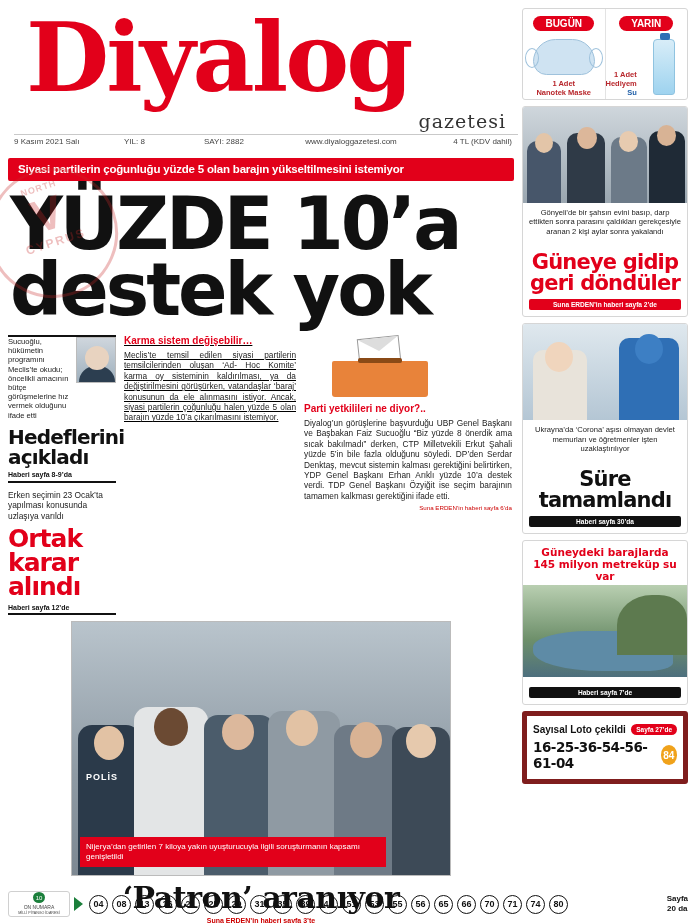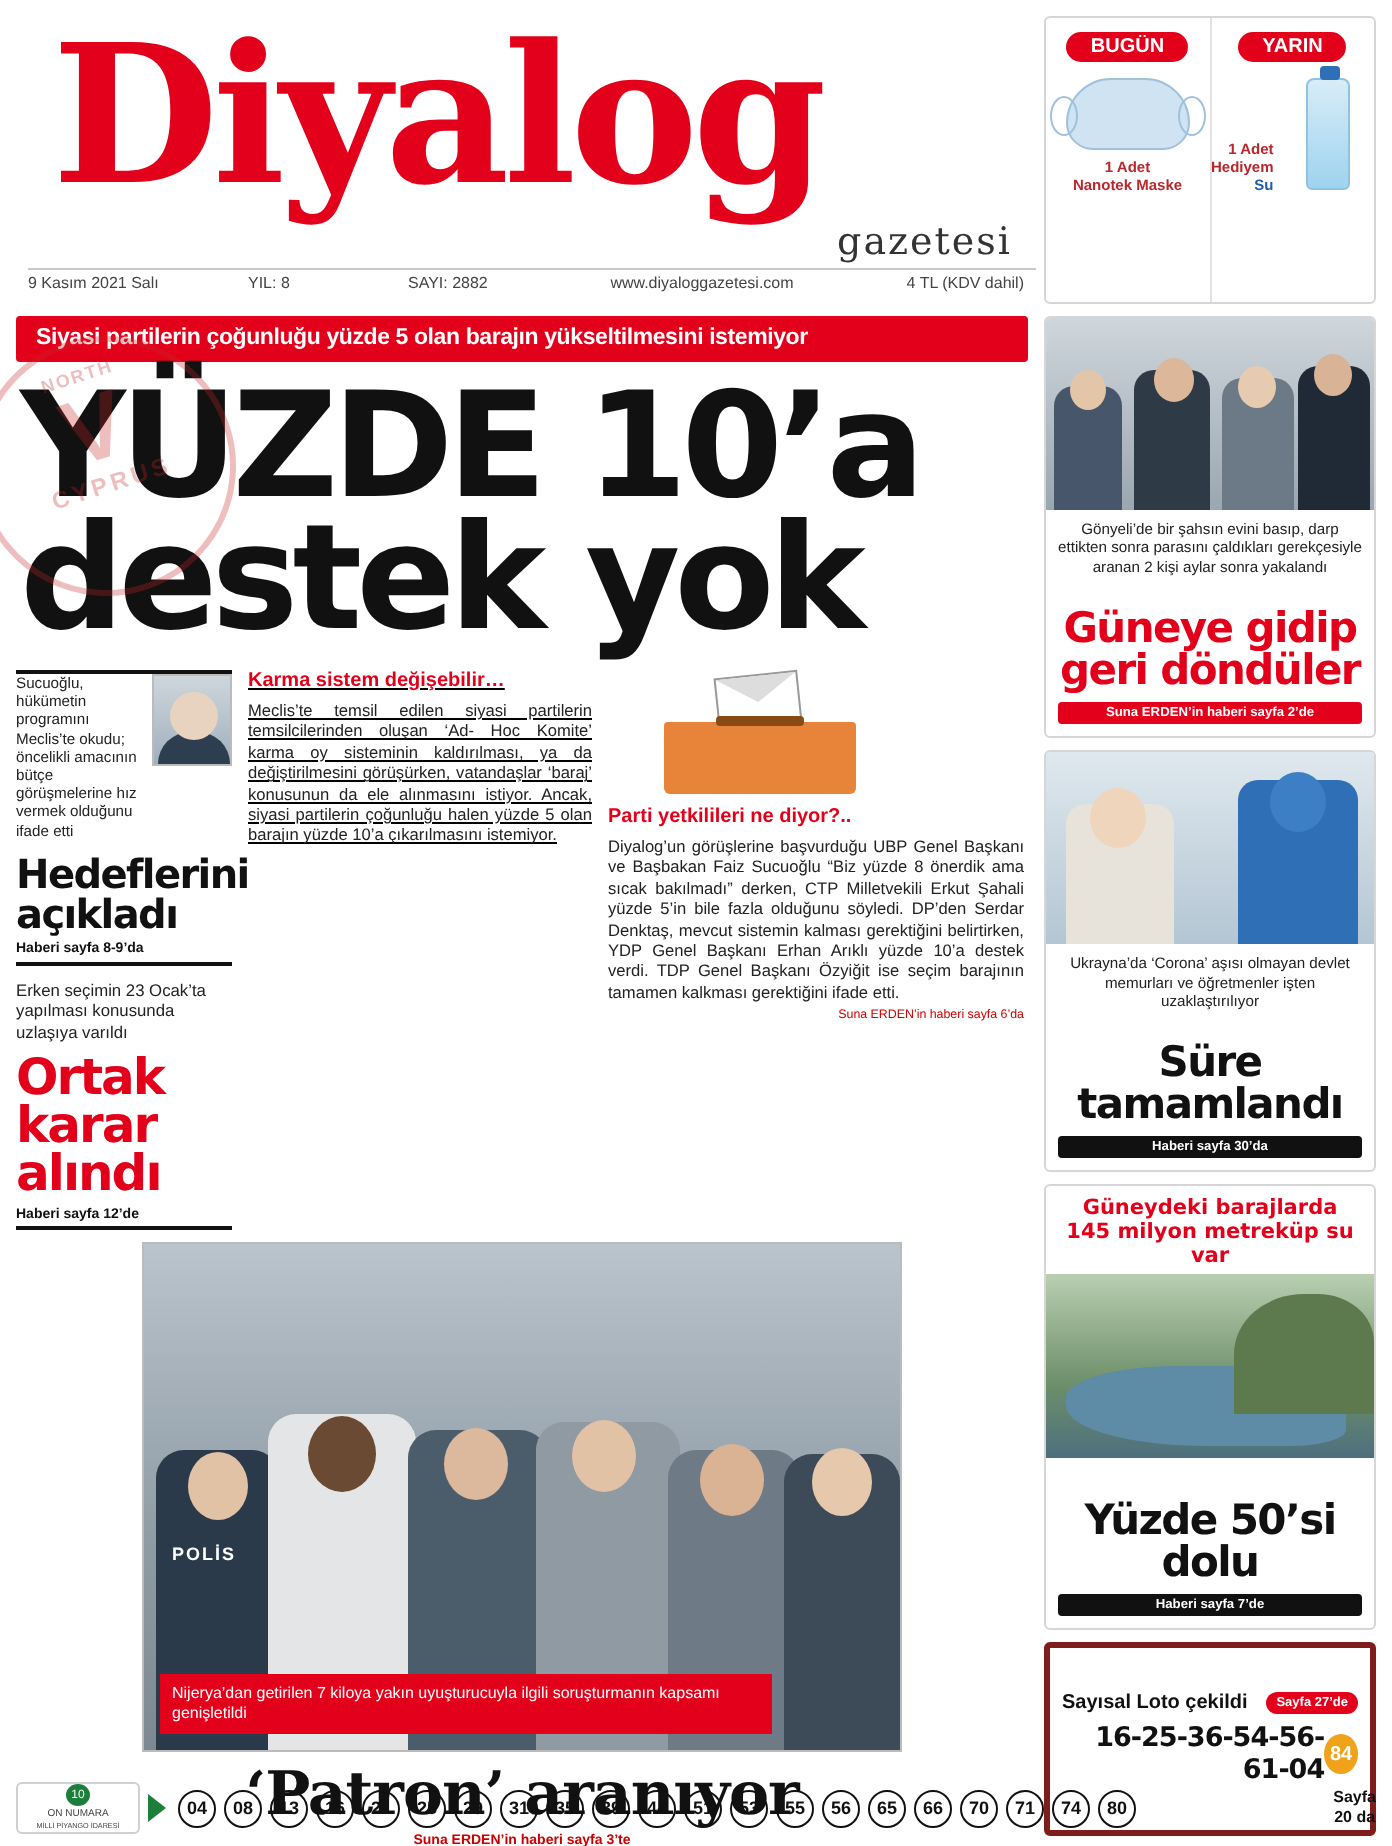--- a/index.html
+++ b/index.html
@@ -302,21 +302,21 @@
   }
   .card {
     border: 1px solid #d6d6d6;
     border-radius: 3px;
     margin-bottom: 6px;
     overflow: hidden;
     background: #fff;
   }
 
   
-  .promo { display: flex; height: 144px; }
+  .promo { display: flex; height: 92px; }
   .promo-half {
     flex: 1;
     position: relative;
     text-align: center;
     padding-top: 4px;
   }
   .promo-half.left { border-right: 1px solid #e3e3e3; }
   .promo-badge {
     display: inline-block;
     background: #e2001a;
@@ -405,21 +405,21 @@
     font-family: "DejaVu Sans", sans-serif;
     font-weight: bold;
     font-size: 10.5px;
     line-height: 12px;
     color: #e2001a;
     text-align: center;
     padding: 5px 6px 3px 6px;
   }
 
   
-  .lotto { border: 3px solid #7f1d1d; border-radius: 3px; padding: 22px 6px; text-align: right; }
+  .lotto { border: 5px solid #7f1d1d; border-radius: 3px; padding: 8px 6px; }
   .lotto-top { display: flex; align-items: center; justify-content: space-between; }
   .lotto-title { font-size: 10px; font-weight: bold; color: #111; }
   .lotto-pill {
     background: #e2001a; color: #fff; font-size: 6.5px; font-weight: bold;
     padding: 2px 5px; border-radius: 8px;
   }
   .lotto-nums {
     margin-top: 4px;
     display: flex; align-items: center; justify-content: space-between;
   }
@@ -622,21 +622,20 @@
       </div>
     </div>
 
     <div class="card">
       <div class="news-toptitle">Güneydeki barajlarda 145 milyon metreküp su var</div>
       <div class="news-photo p3">
         <div style="position:absolute; left:10px; bottom:6px; width:140px; height:40px; background:#5e8ba6; border-radius:40% 30% 20% 50%;"></div>
         <div style="position:absolute; right:0; top:10px; width:70px; height:60px; background:#5d7a4f; border-radius:50% 40% 0 0;"></div>
       </div>
       <div class="news-body">
-        <div class="news-head">Yüzde 50’si dolu</div>
         <div class="news-ref dark">Haberi sayfa 7’de</div>
       </div>
     </div>
 
     <div class="lotto">
       <div class="lotto-top">
         <span class="lotto-title">Sayısal Loto çekildi</span>
         <span class="lotto-pill">Sayfa 27’de</span>
       </div>
       <div class="lotto-nums">

